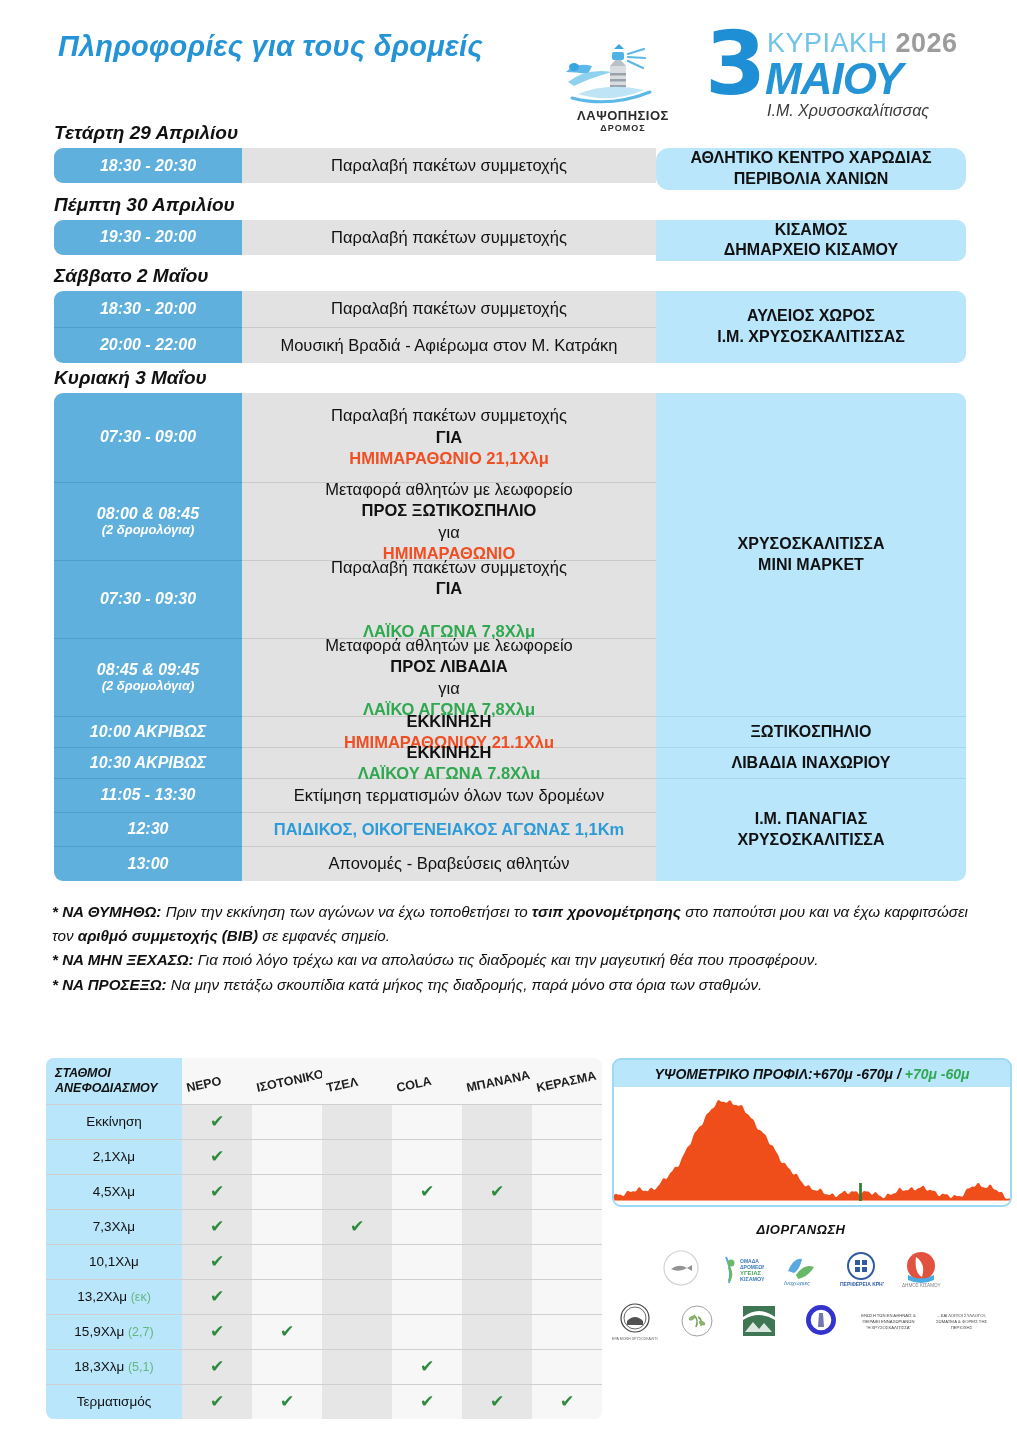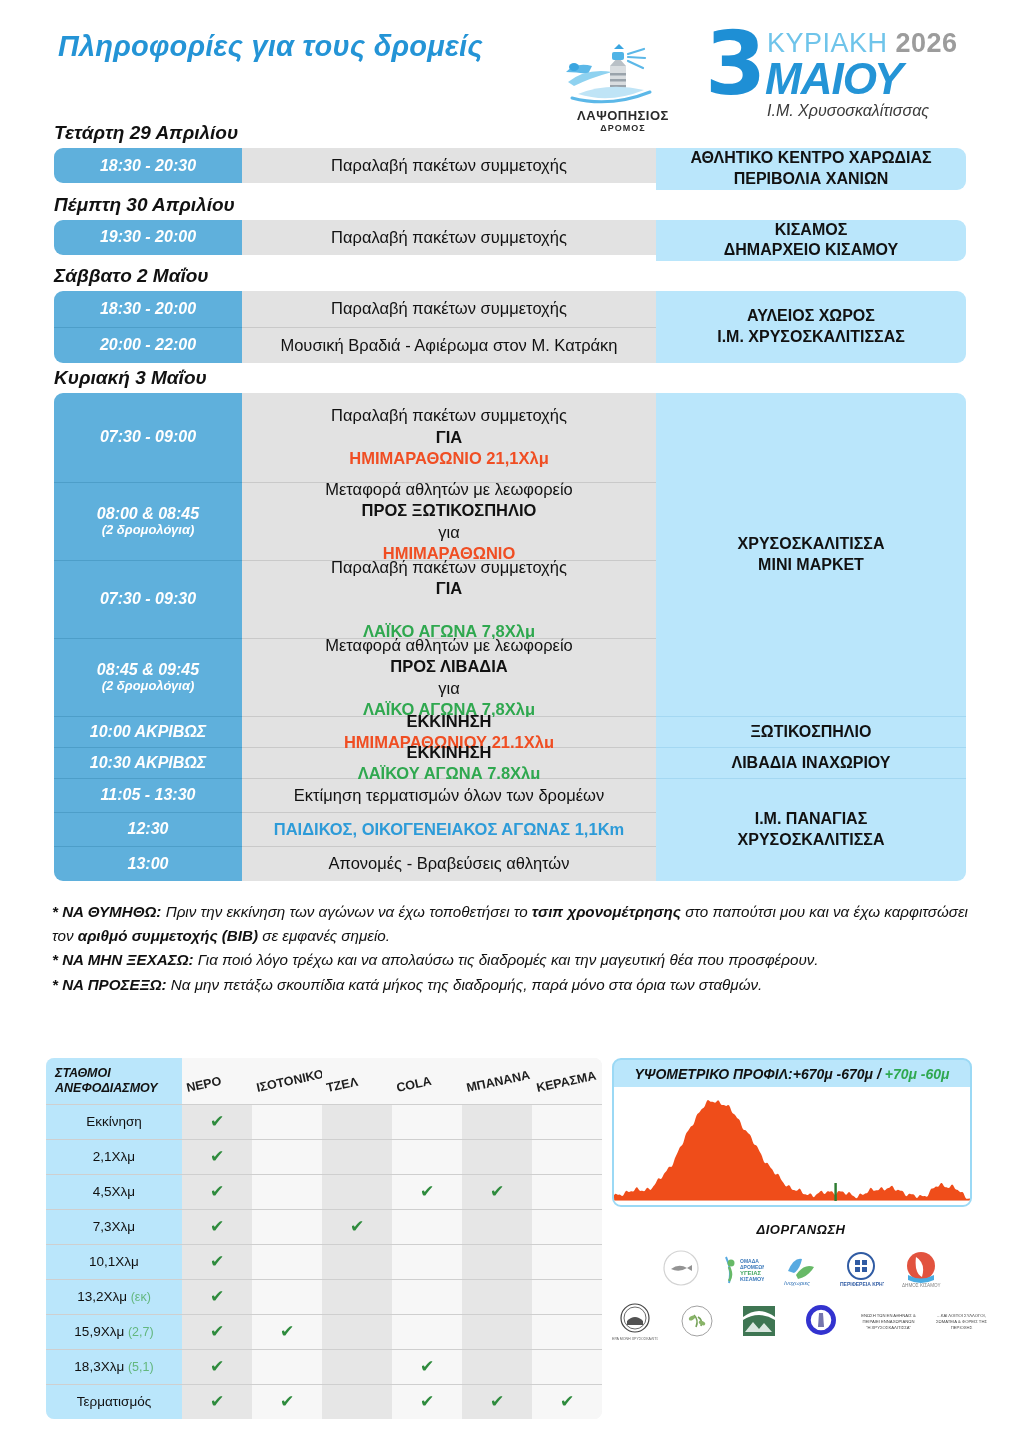--- a/index.html
+++ b/index.html
@@ -137,21 +137,21 @@
   .aid td.st .kmnote { color: #63b77e; font-size: 12.5px; }
   .aid td.chk {
     height: 35px; text-align: center; border-top: 1px solid #cfcfcf;
     font-size: 17px; color: #2e8b3d; font-weight: bold;
   }
   .aid td.shade { background: #e6e6e6; }
   .aid td.light { background: #f7f7f7; }
 
   
   .elev {
-    position: absolute; left: 612px; top: 1058px; width: 360px;
+    position: absolute; left: 612px; top: 1058px; width: 400px;
     border: 2px solid #9bd9f5; border-radius: 9px;
     background: #bae6fb; overflow: hidden;
   }
   .elev-title {
     text-align: center; font-size: 14px; font-weight: bold; font-style: italic;
     padding: 6px 4px 5px; color: #111; white-space: nowrap;
   }
   .elev-title .g { color: #2fa84f; }
   .elev-chart { background: #fff; height: 118px; position: relative; }
   .elev-chart svg { display: block; width: 100%; height: 118px; }
@@ -213,21 +213,21 @@
         <div class="grid">
           <div class="leftcol">
             <div class="row">
               <div class="cell-time" style="border-top-left-radius: 9px; border-bottom-left-radius: 9px; border-bottom: none;">
                 <div>18:30 - 20:30</div>
               </div>
               <div class="cell-desc" style="border-bottom: none;">Παραλαβή πακέτων συμμετοχής</div>
             </div>
           </div>
           <div class="rightcol">
-            <div class="loc-seg" style="flex: 1 1 auto;">ΑΘΛΗΤΙΚΟ ΚΕΝΤΡΟ ΧΑΡΩΔΙΑΣ<br>ΠΕΡΙΒΟΛΙΑ ΧΑΝΙΩΝ</div>
+            <div class="loc-seg" style="flex: 1 1 auto; border-radius: 13px;">ΑΘΛΗΤΙΚΟ ΚΕΝΤΡΟ ΧΑΡΩΔΙΑΣ<br>ΠΕΡΙΒΟΛΙΑ ΧΑΝΙΩΝ</div>
           </div>
         </div>
       </div>
       <div class="day-head">Πέμπτη 30 Απριλίου</div>
       <div class="block">
         <div class="grid">
           <div class="leftcol">
             <div class="row">
               <div class="cell-time" style="border-top-left-radius: 9px; border-bottom-left-radius: 9px; border-bottom: none;">
                 <div>19:30 - 20:00</div>

